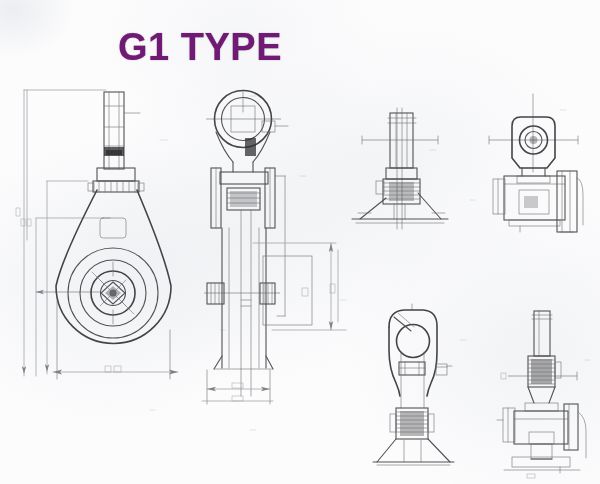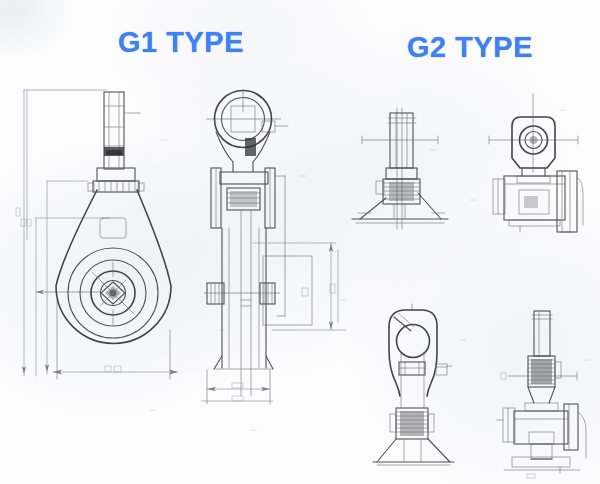--- a/index.html
+++ b/index.html
@@ -12,42 +12,41 @@
     position:absolute;inset:0;pointer-events:none;
     background-image:
       radial-gradient(90px 70px at 2% 2%, rgba(150,160,175,.16), transparent 70%),
       radial-gradient(240px 200px at 18% 58%, rgba(176,184,196,.15), transparent 72%),
       radial-gradient(260px 230px at 44% 46%, rgba(176,184,196,.13), transparent 72%),
       radial-gradient(230px 190px at 69% 32%, rgba(176,184,196,.10), transparent 72%),
       radial-gradient(260px 220px at 88% 72%, rgba(176,184,196,.13), transparent 72%),
       radial-gradient(200px 150px at 40% 8%, rgba(186,192,202,.10), transparent 72%);
   }
   .title{
-    position:absolute;font-size:29px;font-weight:700;color:#3b82f6;
+    position:absolute;font-size:38px;font-weight:700;color:#701a75;
     letter-spacing:.5px;white-space:nowrap;
     text-shadow:0 0 1.3px rgba(70,70,70,.55);
   }
   svg.draw{position:absolute;left:0;top:0;filter:blur(.35px);opacity:.96;}
   .ln{stroke:#4c4c4e;fill:none;stroke-width:1.1;stroke-linecap:round;}
   .ln2{stroke:#3d3d40;fill:none;stroke-width:1.6;stroke-linecap:round;}
   .thin{stroke:#6b6b6e;fill:none;stroke-width:.7;opacity:.85;stroke-linecap:round;}
   .dim{stroke:#90939a;fill:none;stroke-width:.7;opacity:.95;stroke-linecap:round;}
   .hz{stroke:#5a5a5e;fill:none;stroke-width:.8;opacity:.7;}
   .dk{fill:#2b2b2e;stroke:none;}
   .ar{fill:#7c7c80;stroke:none;}
   .lbl{stroke:#9a9a9e;fill:none;stroke-width:.6;opacity:.8;}
 </style>
 </head>
 <body>
 
 <div class="page">
   <div class="haze"></div>
 
   <div class="title" style="left:118px;top:26px">G1 TYPE</div>
-  <div class="title" style="left:407px;top:31px">G2 TYPE</div>
 
   <svg class="draw" width="600" height="484" viewBox="0 0 600 484">
 
     <g>
 
       <g>
         <path class="dim" d="M24 90 V376"></path>
         <path class="dim" d="M27 90 V240" opacity=".5"></path>
         <path class="dim" d="M36 218 V376"></path>
         <path class="dim" d="M47 181 V374"></path>

